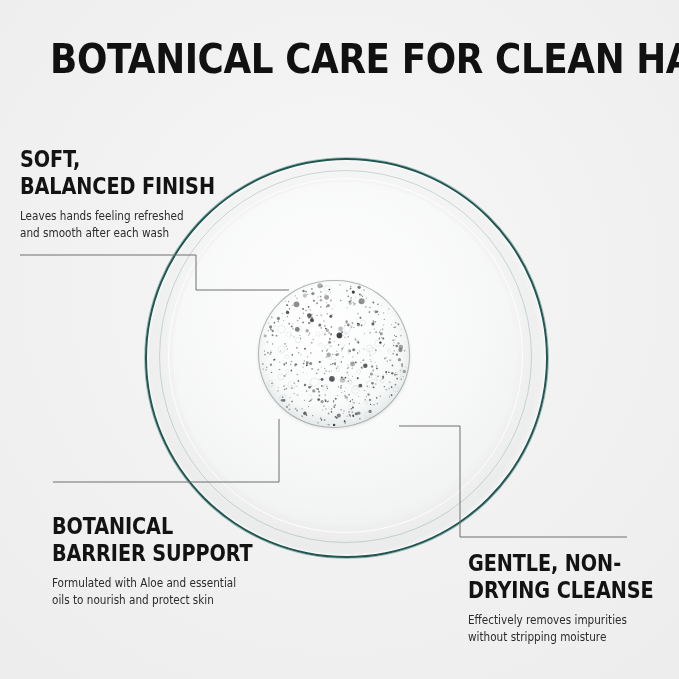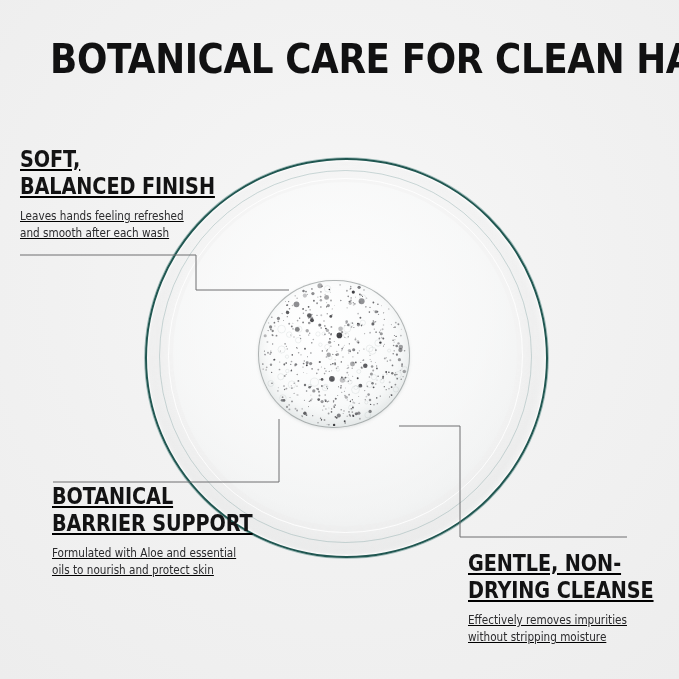--- a/index.html
+++ b/index.html
@@ -25,21 +25,21 @@
     font-size:41px;
     letter-spacing:-0.4px;
     line-height:1.05;
     color:#111112;
     transform:scaleX(0.97);
     transform-origin:left center;
     white-space:nowrap;
   }
 
   
-  .callout{position:absolute;text-decoration:underline;}
+  .callout{position:absolute;}
   .callout .head{
     font-family:"DejaVu Sans Condensed","Liberation Sans Narrow","Liberation Sans",sans-serif;
     font-weight:bold;
     font-size:23px;
     line-height:1.16;
     letter-spacing:-0.1px;
     color:#131314;
     transform:scaleX(0.93);
     transform-origin:left top;
     white-space:pre-line;
@@ -49,21 +49,21 @@
     font-family:"DejaVu Sans Condensed","Liberation Sans Narrow","Liberation Sans",sans-serif;
     font-size:12.5px;
     line-height:1.37;
     color:#2b2b2d;
     transform:scaleX(0.93);
     transform-origin:left top;
     white-space:pre-line;
   }
 
   #callout-soft{left:20px;top:146px;width:250px;}
-  #callout-botanical{left:52px;top:483px;width:260px;}
+  #callout-botanical{left:52px;top:513px;width:260px;}
   #callout-gentle{left:468px;top:550px;width:230px;}
 
   
   #leaders{position:absolute;left:0;top:0;width:679px;height:679px;}
 
   
   #dish-wrap{
     position:absolute;
     left:143px;top:152px;
     width:404px;height:404px;

